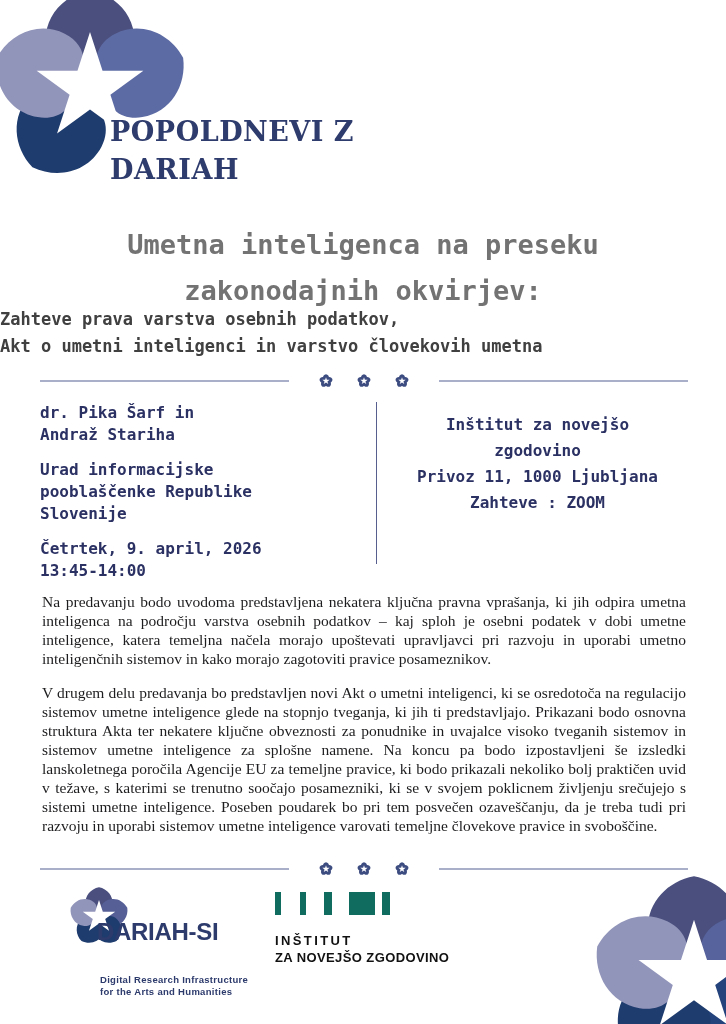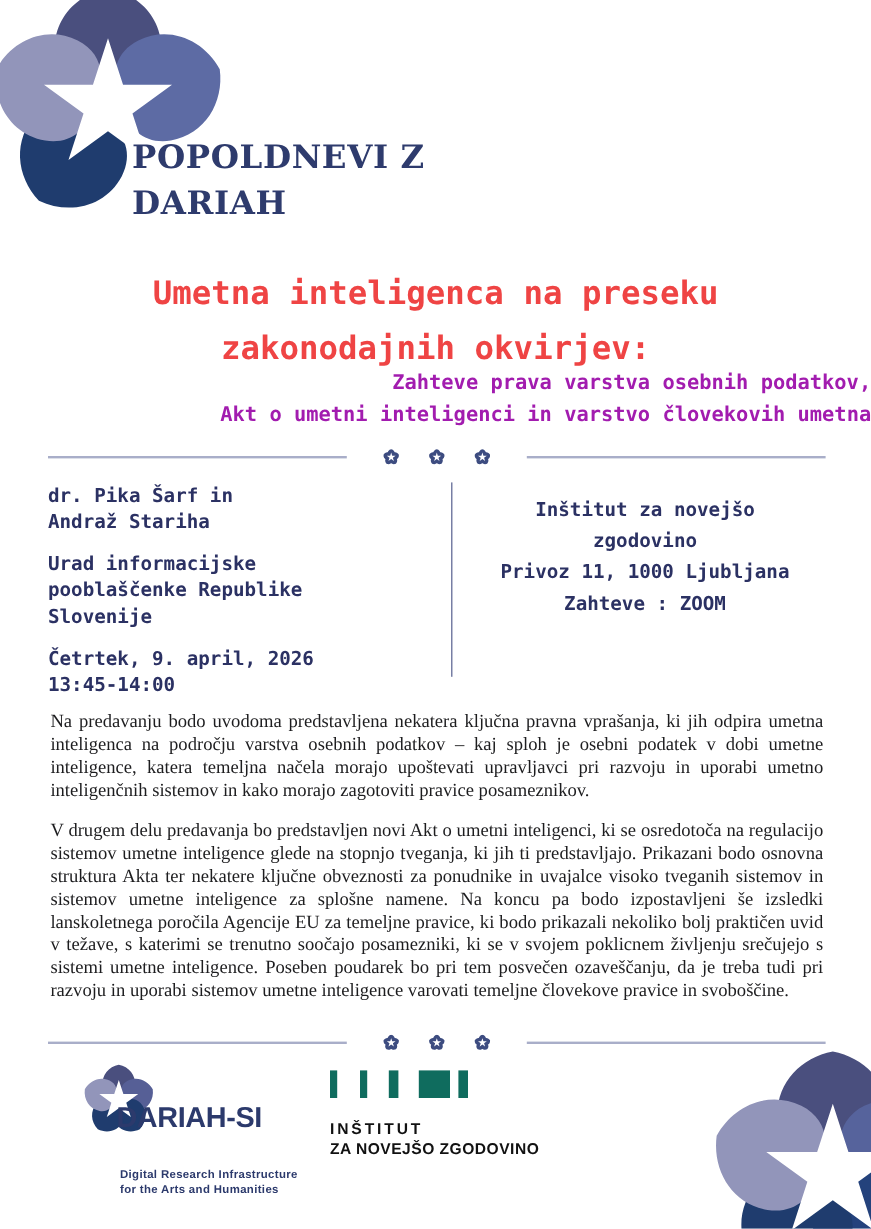--- a/index.html
+++ b/index.html
@@ -11,25 +11,25 @@
   
   .brand-flower{position:absolute;left:-12px;top:-14px;width:204px;height:204px;}
   .brand-text{
     position:absolute;left:110px;top:113px;
     font-family:"DejaVu Serif",serif;font-weight:bold;
     color:#2e3b6d;font-size:27px;line-height:38px;letter-spacing:.5px;
   }
   
   .event-title{
     position:absolute;left:0;right:0;top:222px;text-align:center;
-    color:#ef4444;font-weight:bold;font-size:27px;line-height:46px;
+    color:#737373;font-weight:bold;font-size:27px;line-height:46px;
   }
   .event-subtitle{
-    position:absolute;left:0;right:0;top:306px;text-align:right;
-    color:#a21caf;font-weight:bold;font-size:17px;line-height:27px;
+    position:absolute;left:0;right:0;top:306px;text-align:left;
+    color:#404040;font-weight:bold;font-size:17px;line-height:27px;
   }
   
   .divider{position:absolute;left:40px;right:38px;display:flex;align-items:center;gap:30px;}
   .divider .line{flex:1;border-top:2px solid #a9aec9;}
   .divider .ornament{display:flex;gap:24px;align-items:center;}
   .divider .ornament svg{width:14px;height:14px;display:block;}
   .divider-1{top:374px;}
   .divider-2{top:862px;}
   
   .info{position:absolute;top:398px;left:40px;right:28px;display:flex;color:#2b3163;font-weight:bold;}

